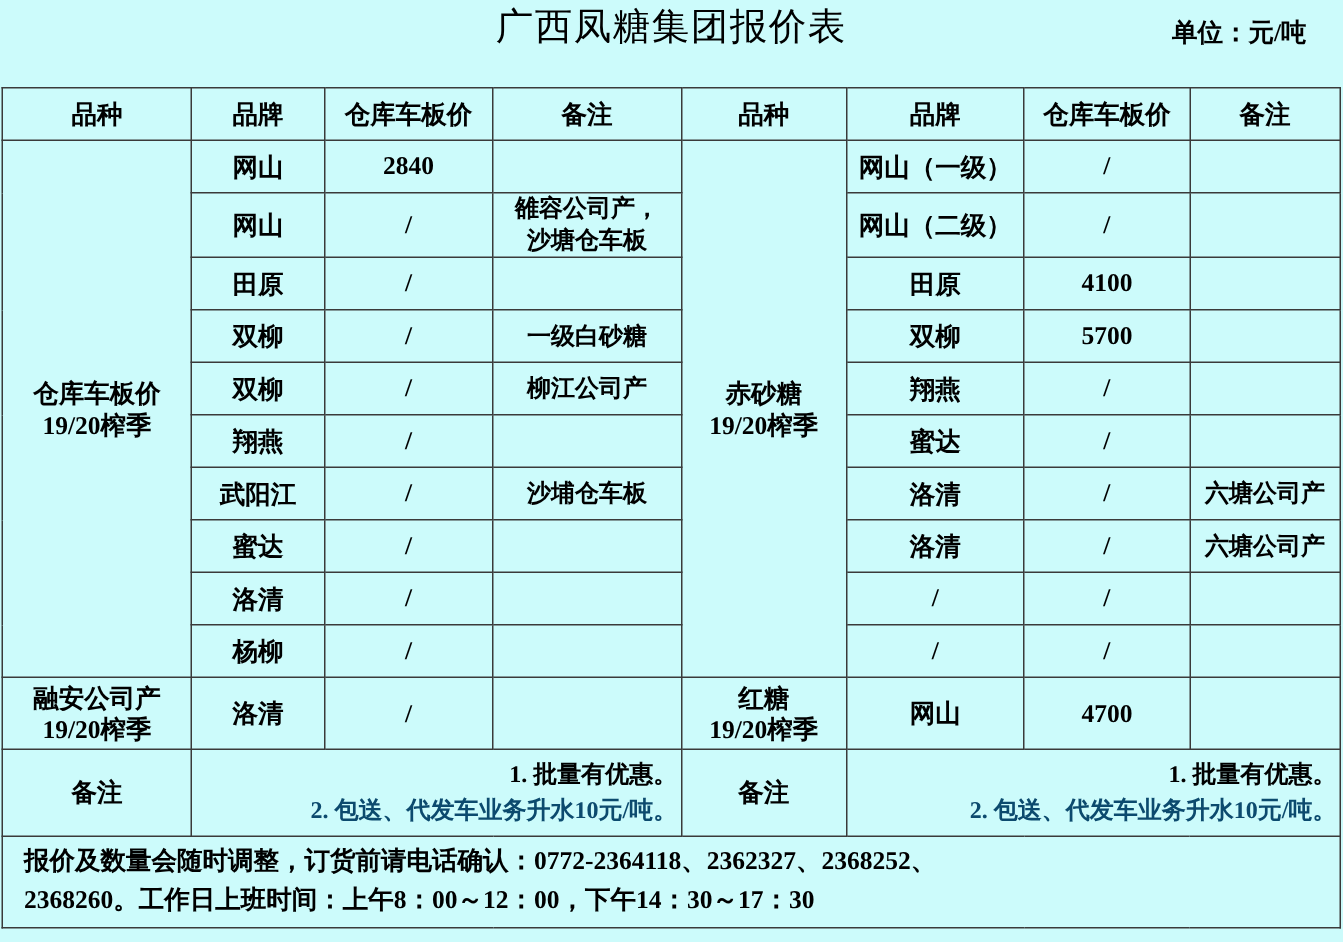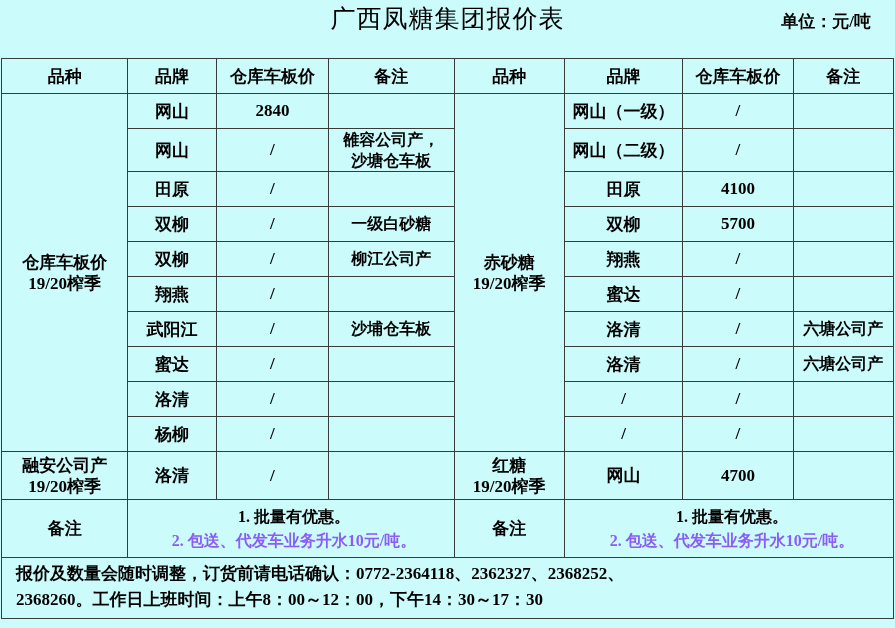--- a/index.html
+++ b/index.html
@@ -66,28 +66,28 @@
     font-size: 16px;
   }
   .two-line {
     line-height: 21px;
   }
   .remark-head {
     font-size: 17px;
     font-weight: bold;
   }
   .remark-body {
-    text-align: center;
+    text-align: right;
     padding-left: 8px;
     font-size: 16px;
     line-height: 24px;
     font-weight: bold;
   }
   .red {
-    color: #8b5cf6;
+    color: #0c4a6e;
   }
   .footer td {
     text-align: left;
     font-size: 17px;
     line-height: 26px;
     padding: 3px 14px 5px 14px;
     font-weight: bold;
     height: auto;
   }
 </style>

